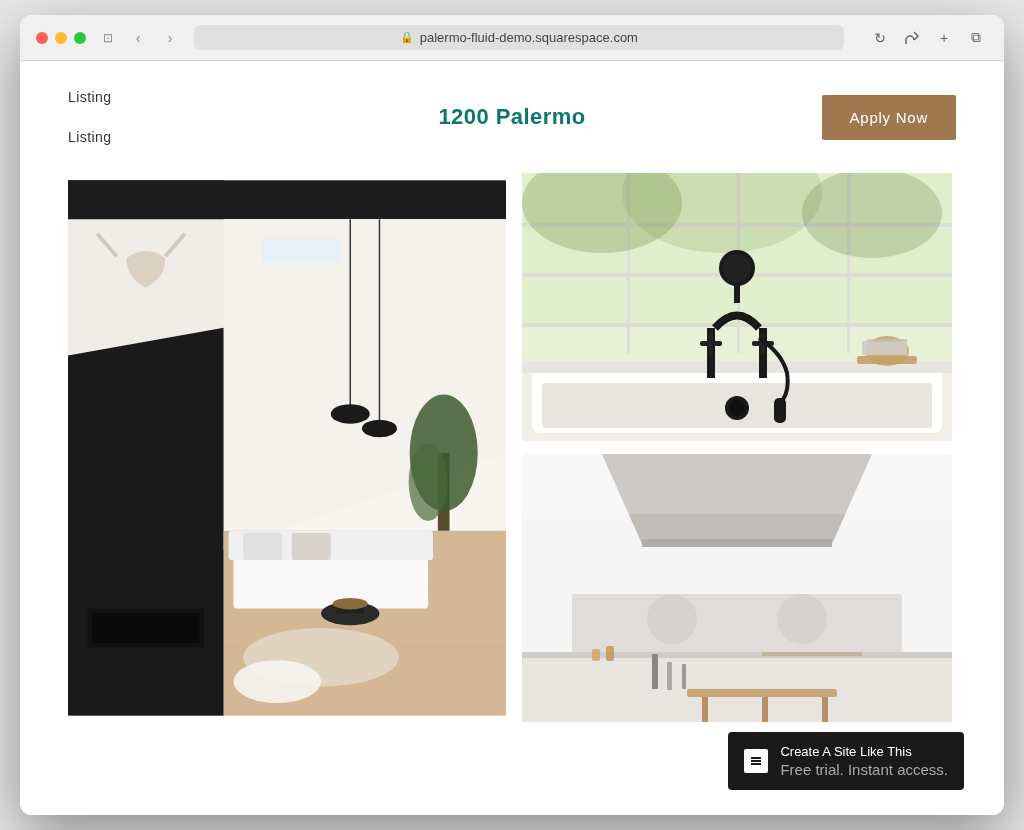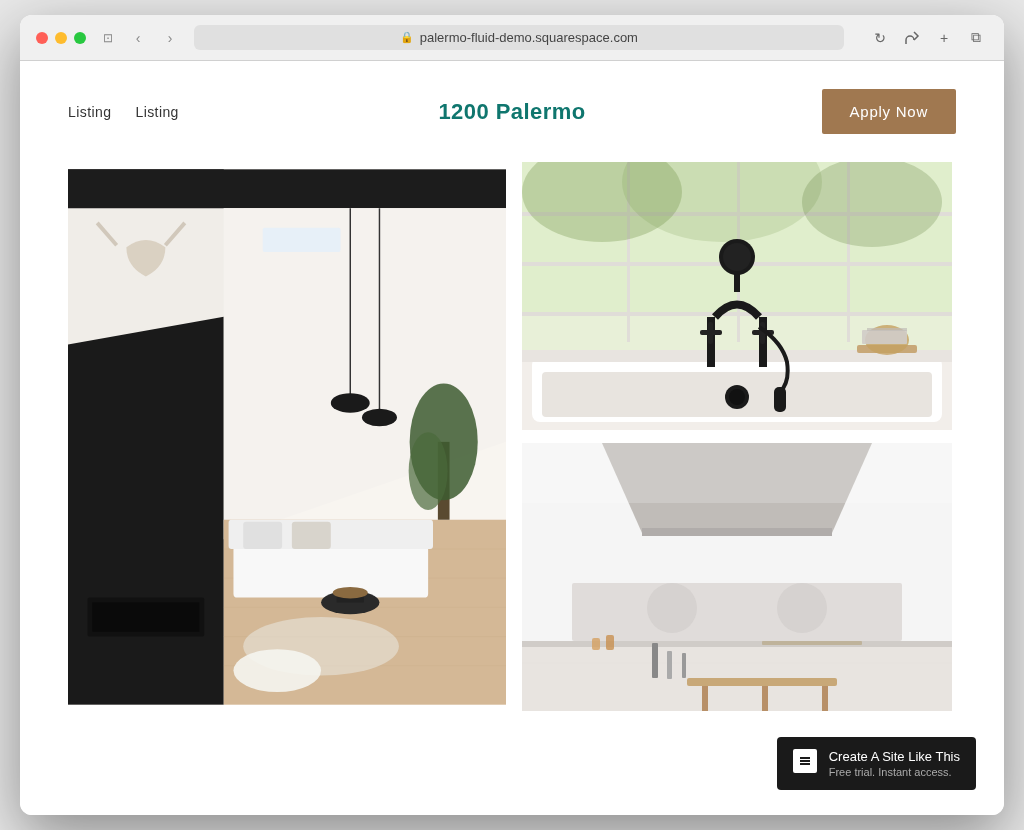--- a/index.html
+++ b/index.html
@@ -121,20 +121,21 @@
     .site-header {
       display: flex;
       align-items: center;
       padding: 28px 48px;
       position: relative;
     }
 
     .site-nav {
       display: flex;
       gap: 24px;
+      flex-direction: column;
     }
 
     .site-nav a {
       text-decoration: none;
       color: #333;
       font-size: 14px;
       letter-spacing: 0.03em;
     }
 
     .site-title {
@@ -187,26 +188,27 @@
     .gallery-bottom-right {
       height: 268px;
       border-radius: 2px;
       overflow: hidden;
     }
 
     
     .sq-badge {
       position: fixed;
       bottom: 40px;
-      right: 48px;
+      right: 60px;
       background: #1a1a1a;
       color: #fff;
       padding: 12px 16px;
       border-radius: 4px;
       display: flex;
+      align-items: center;
       gap: 12px;
       font-size: 13px;
       z-index: 100;
     }
 
     .sq-logo {
       width: 24px;
       height: 24px;
       background: #fff;
       border-radius: 2px;
@@ -220,21 +222,21 @@
       flex-direction: column;
       gap: 2px;
     }
 
     .sq-badge-title {
       font-size: 13px;
       font-weight: 500;
     }
 
     .sq-badge-sub {
-      font-size: 11px;
+      font-size: 15px;
       color: #aaa;
     }
   </style>
 </head>
 <body>
 
 <div class="browser-window">
 
   <div class="browser-chrome">
     <div class="traffic-lights">

